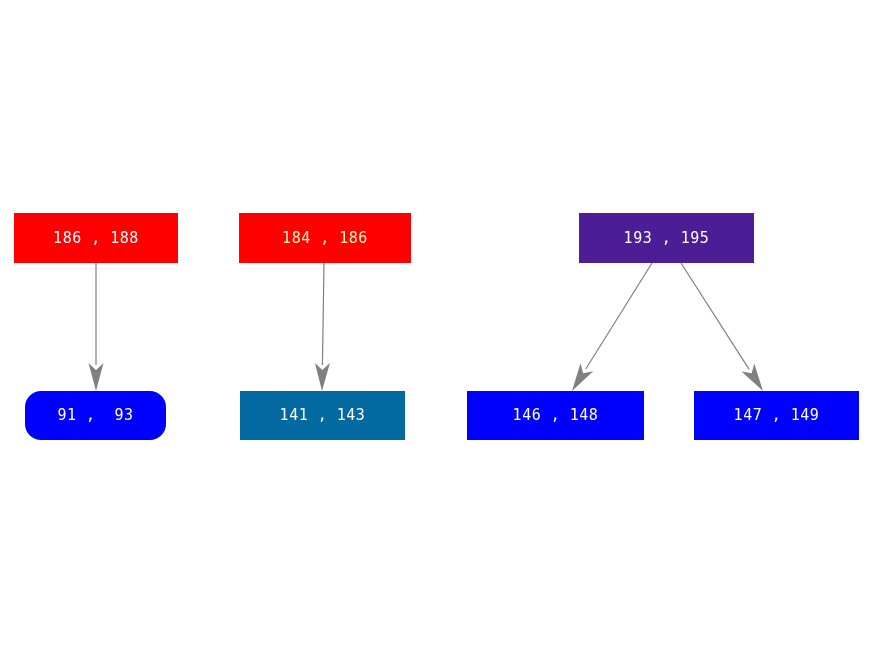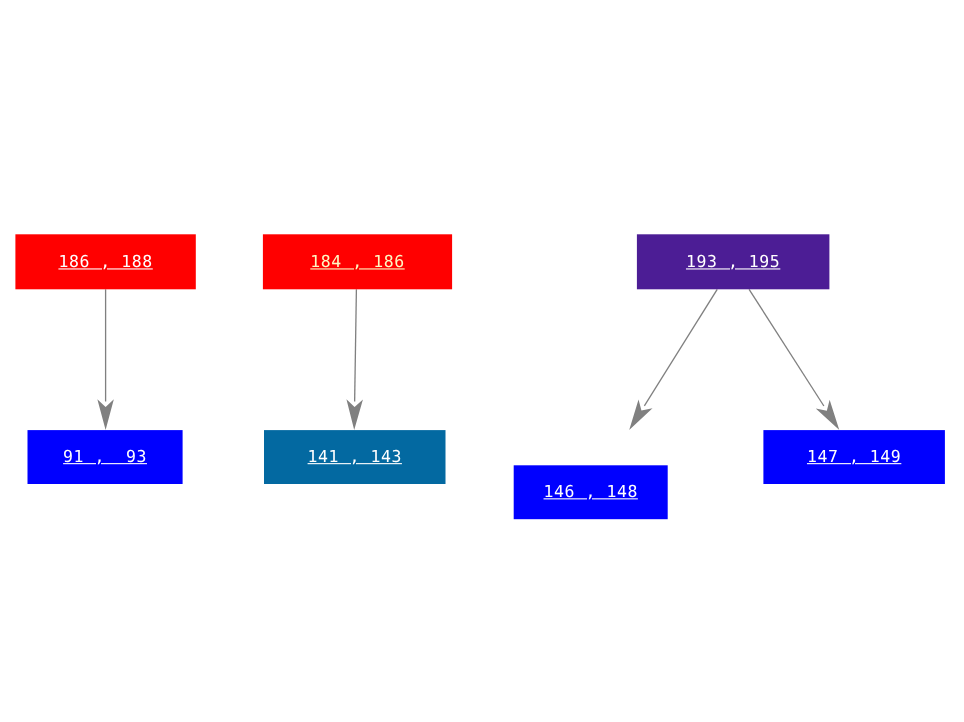--- a/index.html
+++ b/index.html
@@ -20,21 +20,20 @@
     box-sizing: border-box;
     display: flex;
     align-items: center;
     justify-content: center;
     color: #ffffff;
     font-size: 15px;
     font-family: "DejaVu Sans Mono", "Liberation Mono", monospace;
     letter-spacing: 0.5px;
     white-space: pre;
     line-height: 1;
-    text-decoration: underline;
   }
   .node-parent { background: #ff0000; }
   .node-child  { background: #0000ff; }
   #edge-layer {
     position: absolute;
     left: 0;
     top: 0;
     width: 876px;
     height: 656px;
     pointer-events: none;
@@ -61,19 +60,19 @@
       <g>
         <line x1="681" y1="263" x2="748.9748982422757" y2="369.1071582318449" stroke="#808080" stroke-width="1.2"></line>
         <polygon points="763,391 741.5808014431752,371.46879591056114 751.6720331956842,373.31732011033625 754.2112870786493,363.3773910503356" fill="#808080"></polygon>
       </g>
     </svg>
 
   <div id="node-layer">
       <div class="node node-parent" style="left: 14px; top: 213px; width: 164px; height: 50px; background: rgb(255, 0, 0); color: rgb(255, 255, 255);"><span>186 , 188</span></div>
       <div class="node node-parent" style="left: 239px; top: 213px; width: 172px; height: 50px; background: rgb(255, 0, 0); color: #fef9c3;"><span>184 , 186</span></div>
       <div class="node node-parent" style="left: 579px; top: 213px; width: 175px; height: 50px; background: #4c1d95; color: rgb(255, 255, 255);"><span>193 , 195</span></div>
-      <div class="node node-child" style="left: 25px; top: 391px; width: 141px; height: 49px; background: rgb(0, 0, 255); color: rgb(255, 255, 255);"><span>91 ,  93</span></div>
+      <div class="node node-child" style="left: 25px; top: 391px; width: 141px; height: 49px; background: rgb(0, 0, 255); color: rgb(255, 255, 255); border-radius: 16px;"><span>91 ,  93</span></div>
       <div class="node node-child" style="left: 240px; top: 391px; width: 165px; height: 49px; background: #0369a1; color: rgb(255, 255, 255);"><span>141 , 143</span></div>
-      <div class="node node-child" style="left: 467px; top: 391px; width: 140px; height: 49px; background: rgb(0, 0, 255); color: rgb(255, 255, 255); margin-top: 32px;"><span>146 , 148</span></div>
+      <div class="node node-child" style="left: 467px; top: 391px; width: 177px; height: 49px; background: rgb(0, 0, 255); color: rgb(255, 255, 255);"><span>146 , 148</span></div>
       <div class="node node-child" style="left: 694px; top: 391px; width: 165px; height: 49px; background: rgb(0, 0, 255); color: rgb(255, 255, 255);"><span>147 , 149</span></div>
     </div>
 
 </div>
 
 </body></html>

